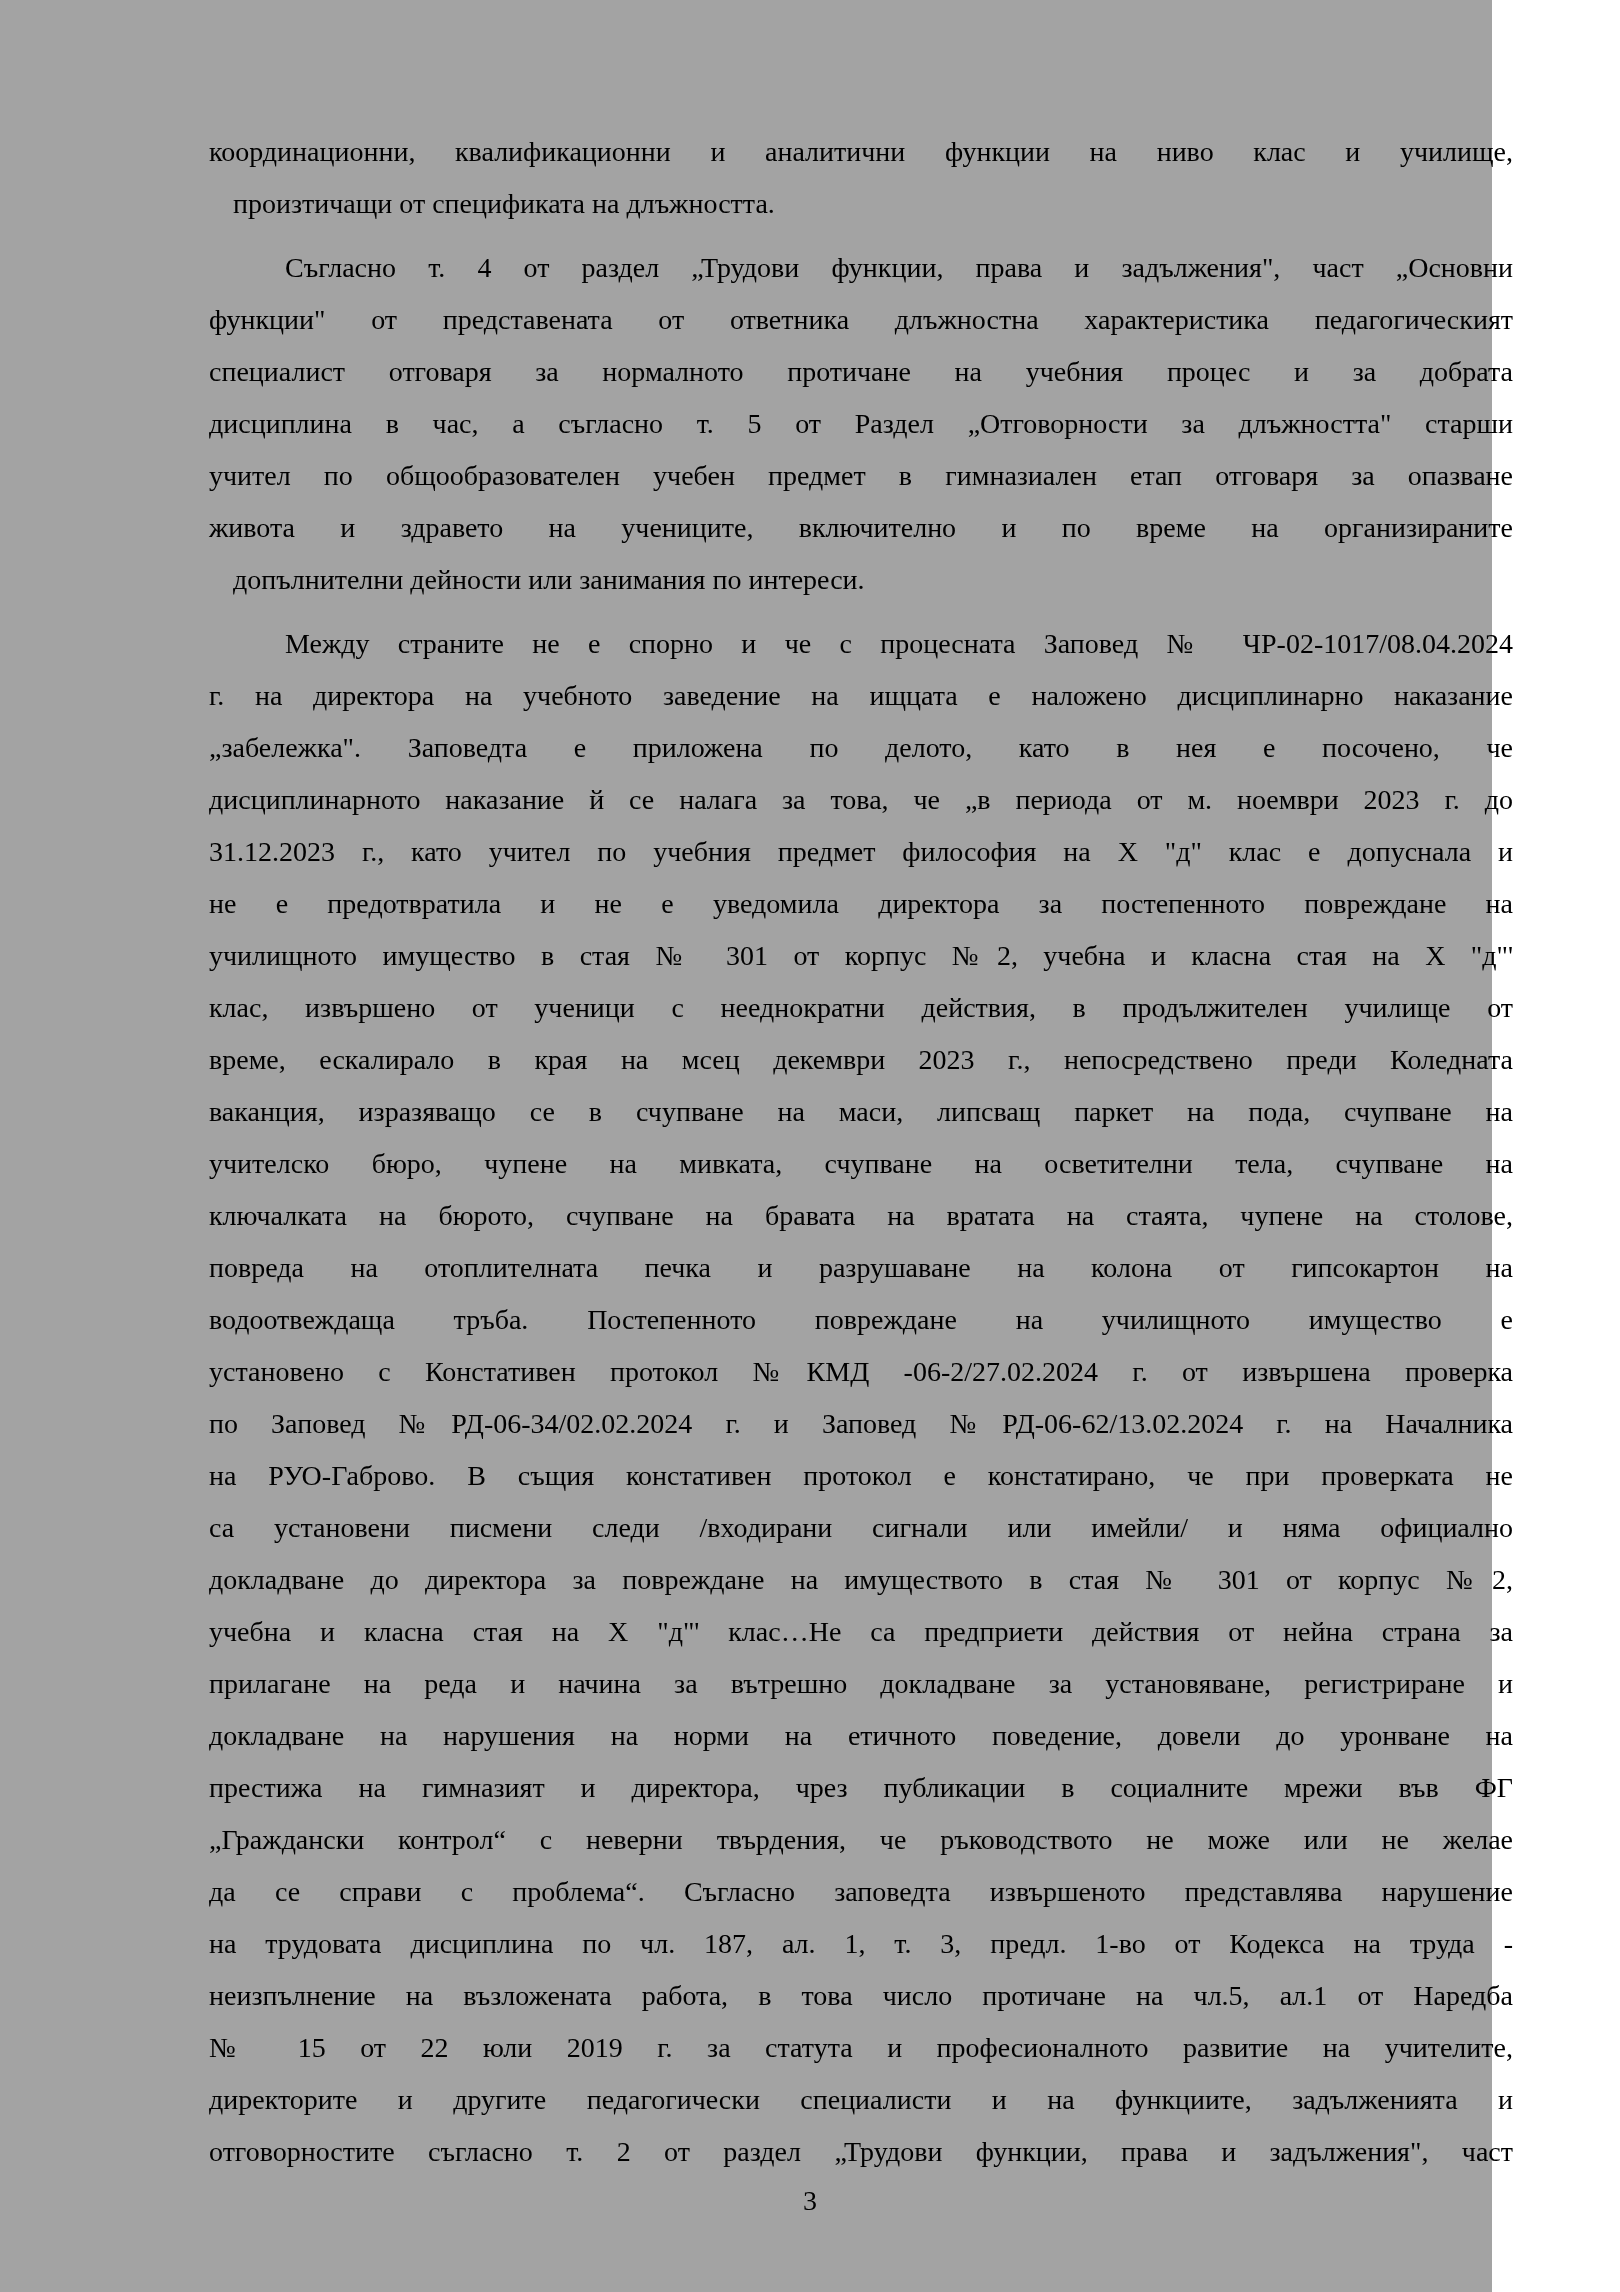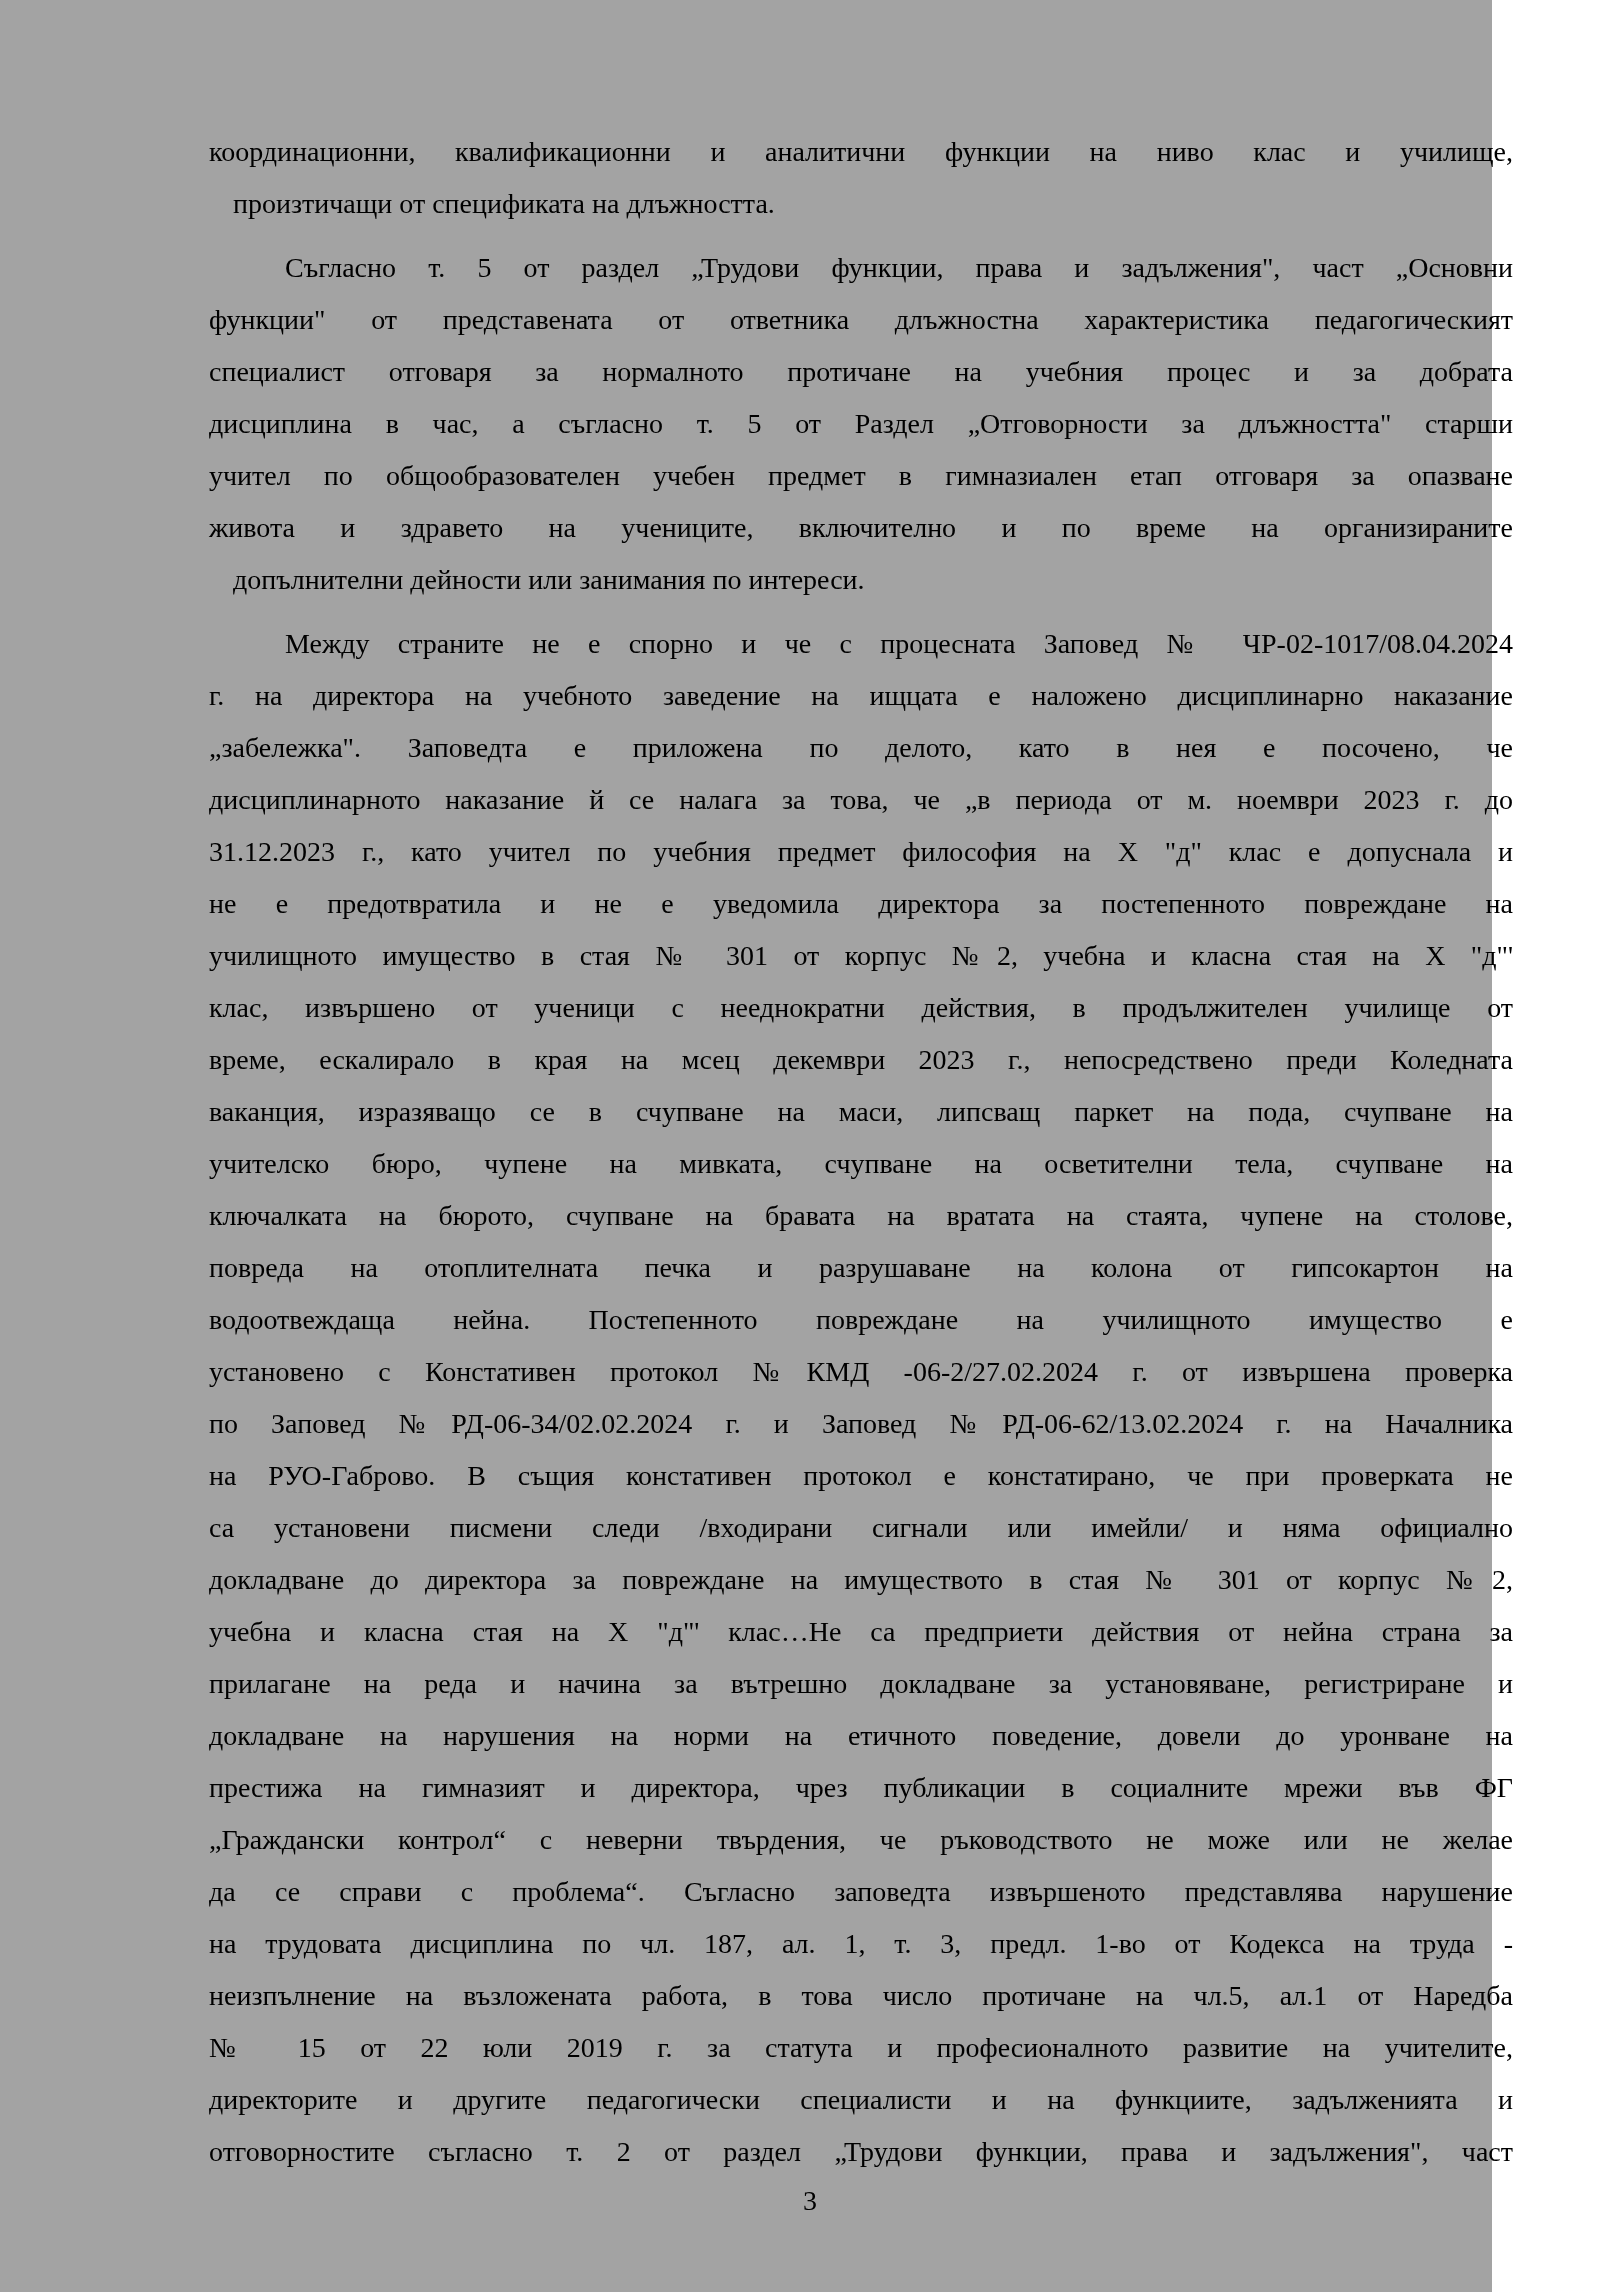--- a/index.html
+++ b/index.html
@@ -31,21 +31,21 @@
 
 <div class="page">
   <div class="body-text">
 
     <div class="para">
       <span class="line"><span class="line-inner">координационни, квалификационни и аналитични функции на ниво клас и училище,</span></span>
       <span class="line last"><span class="line-inner">произтичащи от спецификата на длъжността.</span></span>
     </div>
 
     <div class="para">
-      <span class="line indent"><span class="line-inner">Съгласно т. 5 от раздел „Трудови функции, права и задължения", част „Основни</span></span>
+      <span class="line indent"><span class="line-inner">Съгласно т. 4 от раздел „Трудови функции, права и задължения", част „Основни</span></span>
       <span class="line"><span class="line-inner">функции" от представената от ответника длъжностна характеристика педагогическият</span></span>
       <span class="line"><span class="line-inner">специалист отговаря за нормалното протичане на учебния процес и за добрата</span></span>
       <span class="line"><span class="line-inner">дисциплина в час, а съгласно т. 5 от Раздел „Отговорности за длъжността" старши</span></span>
       <span class="line"><span class="line-inner">учител по общообразователен учебен предмет в гимназиален етап отговаря за опазване</span></span>
       <span class="line"><span class="line-inner">живота и здравето на учениците, включително и по време на организираните</span></span>
       <span class="line last"><span class="line-inner">допълнителни дейности или занимания по интереси.</span></span>
     </div>
 
     <div class="para">
       <span class="line indent"><span class="line-inner">Между страните не е спорно и че с процесната Заповед № ЧР-02-1017/08.04.2024</span></span>
@@ -54,21 +54,21 @@
       <span class="line"><span class="line-inner">дисциплинарното наказание й се налага за това, че „в периода от м. ноември 2023 г. до</span></span>
       <span class="line"><span class="line-inner">31.12.2023 г., като учител по учебния предмет философия на X "д" клас е допуснала и</span></span>
       <span class="line"><span class="line-inner">не е предотвратила и не е уведомила директора за постепенното повреждане на</span></span>
       <span class="line"><span class="line-inner">училищното имущество в стая № 301 от корпус №2, учебна и класна стая на X "д"'</span></span>
       <span class="line"><span class="line-inner">клас, извършено от ученици с нееднократни действия, в продължителен училище от</span></span>
       <span class="line"><span class="line-inner">време, ескалирало в края на мсец декември 2023 г., непосредствено преди Коледната</span></span>
       <span class="line"><span class="line-inner">ваканция, изразяващо се в счупване на маси, липсващ паркет на пода, счупване на</span></span>
       <span class="line"><span class="line-inner">учителско бюро, чупене на мивката, счупване на осветителни тела, счупване на</span></span>
       <span class="line"><span class="line-inner">ключалката на бюрото, счупване на бравата на вратата на стаята, чупене на столове,</span></span>
       <span class="line"><span class="line-inner">повреда на отоплителната печка и разрушаване на колона от гипсокартон на</span></span>
-      <span class="line"><span class="line-inner">водоотвеждаща нейна. Постепенното повреждане на училищното имущество е</span></span>
+      <span class="line"><span class="line-inner">водоотвеждаща тръба. Постепенното повреждане на училищното имущество е</span></span>
       <span class="line"><span class="line-inner">установено с Констативен протокол №КМД -06-2/27.02.2024 г. от извършена проверка</span></span>
       <span class="line"><span class="line-inner">по Заповед №РД-06-34/02.02.2024 г. и Заповед №РД-06-62/13.02.2024 г. на Началника</span></span>
       <span class="line"><span class="line-inner">на РУО-Габрово. В същия констативен протокол е констатирано, че при проверката не</span></span>
       <span class="line"><span class="line-inner">са установени писмени следи /входирани сигнали или имейли/ и няма официално</span></span>
       <span class="line"><span class="line-inner">докладване до директора за повреждане на имуществото в стая № 301 от корпус №2,</span></span>
       <span class="line"><span class="line-inner">учебна и класна стая на X "д"' клас…Не са предприети действия от нейна страна за</span></span>
       <span class="line"><span class="line-inner">прилагане на реда и начина за вътрешно докладване за установяване, регистриране и</span></span>
       <span class="line"><span class="line-inner">докладване на нарушения на норми на етичното поведение, довели до уронване на</span></span>
       <span class="line"><span class="line-inner">престижа на гимназият и директора, чрез публикации в социалните мрежи във ФГ</span></span>
       <span class="line"><span class="line-inner">„Граждански контрол“ с неверни твърдения, че ръководството не може или не желае</span></span>

